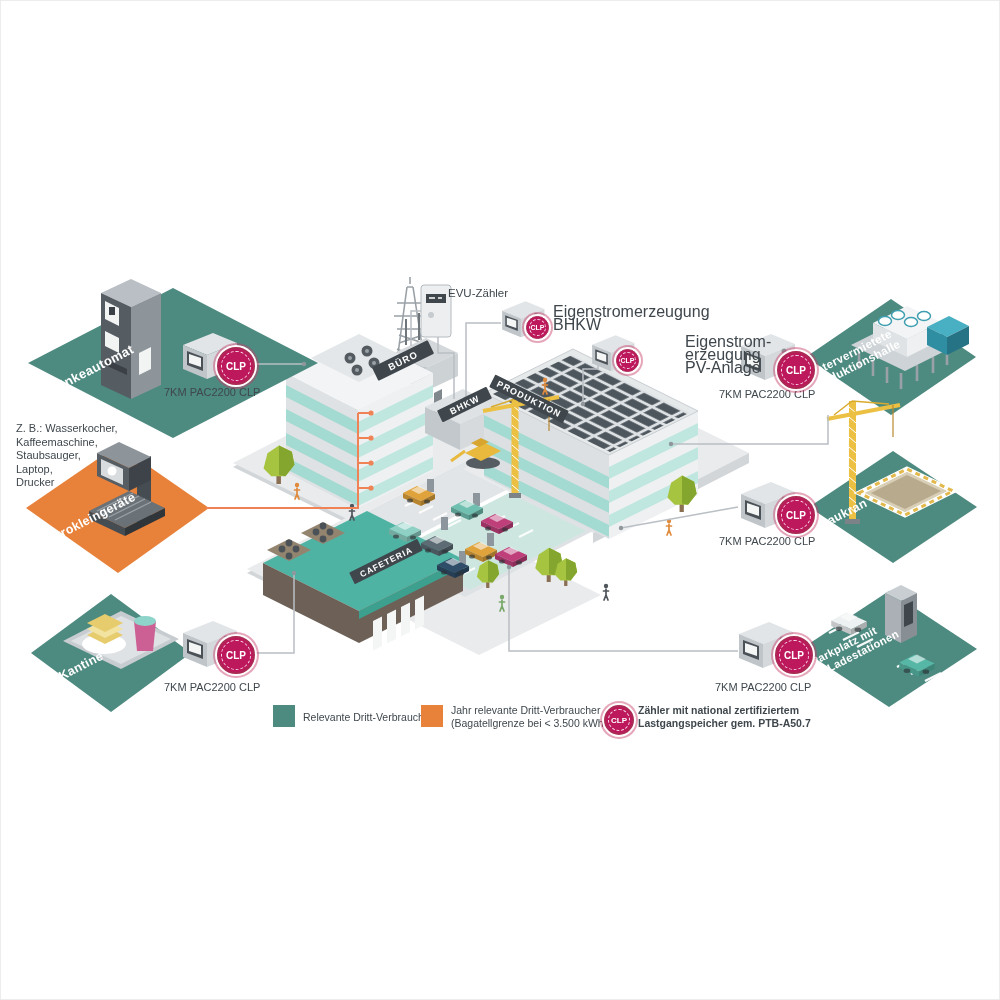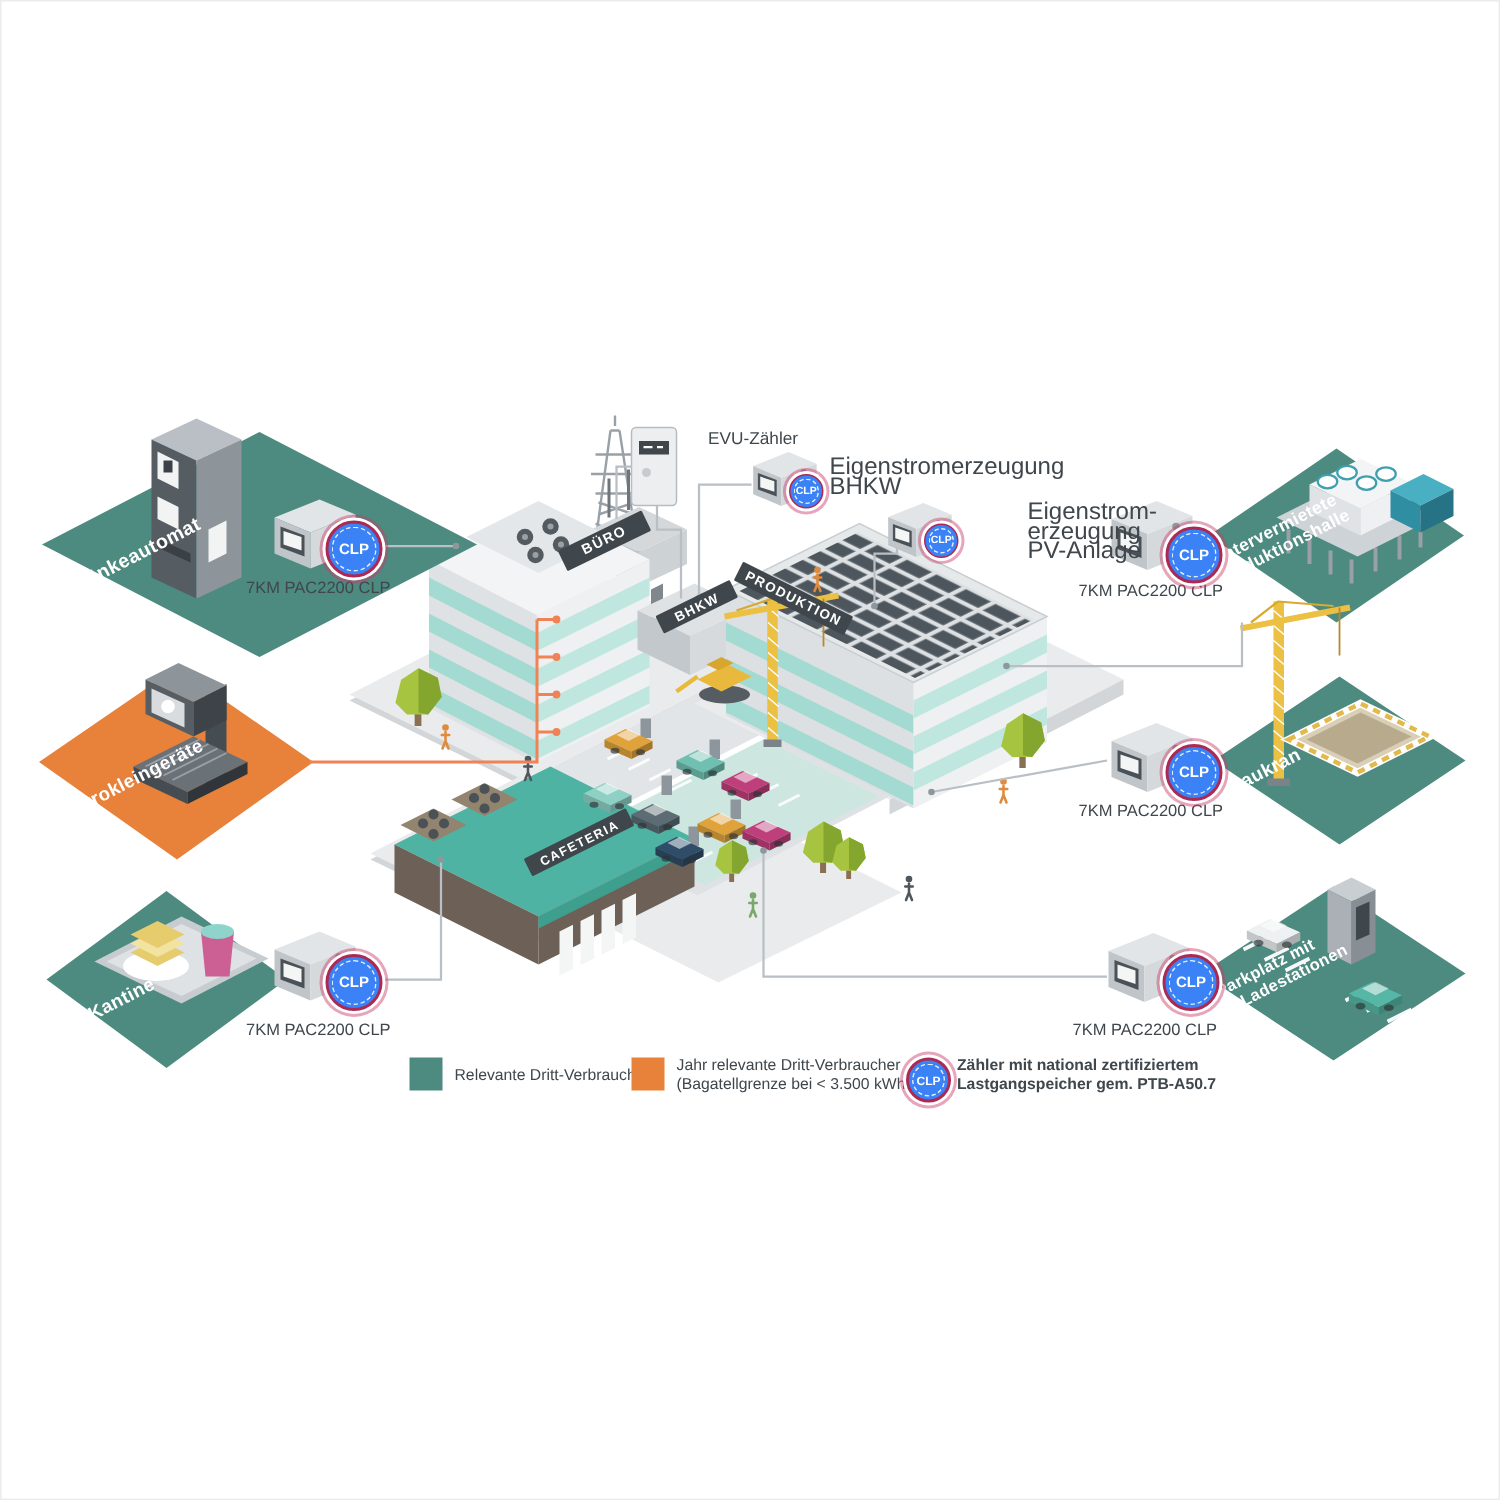--- a/index.html
+++ b/index.html
@@ -8,21 +8,21 @@
          border:1px solid #ececec;box-sizing:border-box;}
   .scene{position:absolute;left:0;top:0;}
   .lbl{position:absolute;color:#3f474d;font-size:16px;line-height:13px;}
   .meter-lbl{position:absolute;width:132px;text-align:left;color:#3f474d;font-size:11px;}
   .zone-lbl{position:absolute;color:#ffffff;font-weight:bold;text-align:center;
             transform:rotate(-27deg);transform-origin:center;letter-spacing:.3px;}
   .zone-lbl.orange-zone{color:#ffffff;}
   .sign{position:absolute;background:#3f474d;color:#fff;font-weight:bold;
         display:flex;align-items:center;justify-content:center;
         letter-spacing:1px;transform-origin:center;border-radius:1px;}
-  .clp-badge{position:absolute;border-radius:50%;background:#3b82f6;color:#fff;
+  .clp-badge{position:absolute;border-radius:50%;background:#be185d;color:#fff;
              display:flex;align-items:center;justify-content:center;font-weight:bold;
              border:2px solid #ab2a53;box-shadow:0 0 0 2px #fff,0 0 0 4px rgba(199,58,102,.45);}
   .clp-badge::before{content:"";position:absolute;inset:2px;border:1px dashed rgba(255,255,255,.85);
              border-radius:50%;}
   .clp-badge span{position:relative;}
   .badge-lg{width:34px;height:34px;font-size:10px;}
   .badge-sm{width:21px;height:21px;font-size:7px;border-width:1.5px;}
   .badge-md{width:26px;height:26px;font-size:8px;}
   .swatch{position:absolute;width:22px;height:22px;}
   .legend-text{position:absolute;color:#3f474d;font-size:10.5px;line-height:13px;}
@@ -389,28 +389,35 @@
   <div>Produktionshalle</div>
 </div>
 
 <div class="zone-lbl" style="left:782px;top:506px;width:120px;font-size:12.5px;">Baukran</div>
 
 <div class="zone-lbl" style="left:776px;top:638px;width:140px;font-size:11px;line-height:13px;">
   <div>Parkplatz mit</div>
   <div>eCar-Ladestationen</div>
 </div>
 
+<div class="note" style="left:15px;top:421px;">
+  <div>Z. B.: Wasserkocher,</div>
+  <div>Kaffeemaschine,</div>
+  <div>Staubsauger,</div>
+  <div>Laptop,</div>
+  <div>Drucker</div>
+</div>
 
 <div class="meter-lbl" style="left:163px;top:385px;">7KM PAC2200 CLP</div>
 <div class="meter-lbl" style="left:163px;top:680px;">7KM PAC2200 CLP</div>
 <div class="meter-lbl" style="left:718px;top:387px;">7KM PAC2200 CLP</div>
 <div class="meter-lbl" style="left:718px;top:534px;">7KM PAC2200 CLP</div>
 <div class="meter-lbl" style="left:714px;top:680px;">7KM PAC2200 CLP</div>
 
-<div class="lbl" style="left:447px;top:286px;font-size:11.5px;margin-left:24px;">EVU-Zähler</div>
+<div class="lbl" style="left:447px;top:286px;font-size:11.5px;">EVU-Zähler</div>
 <div class="lbl" style="left:552px;top:304px;">
   <div>Eigenstromerzeugung</div>
   <div>BHKW</div>
 </div>
 <div class="lbl" style="left:643px;top:334px;margin-left:41px;">
   <div>Eigenstrom-</div>
   <div>erzeugung</div>
   <div>PV-Anlage</div>
 </div>
 

